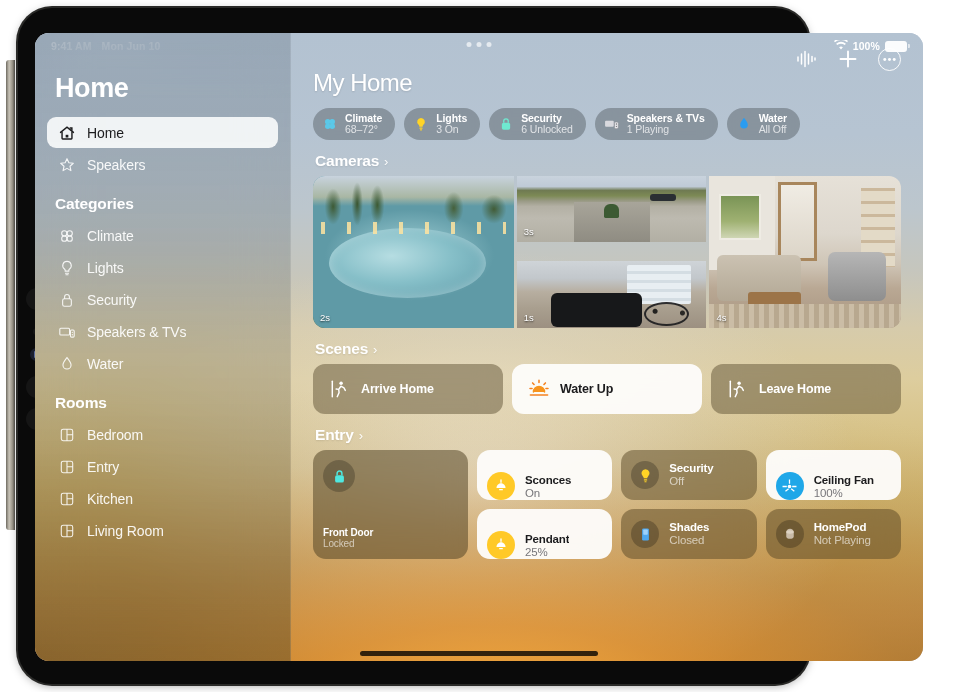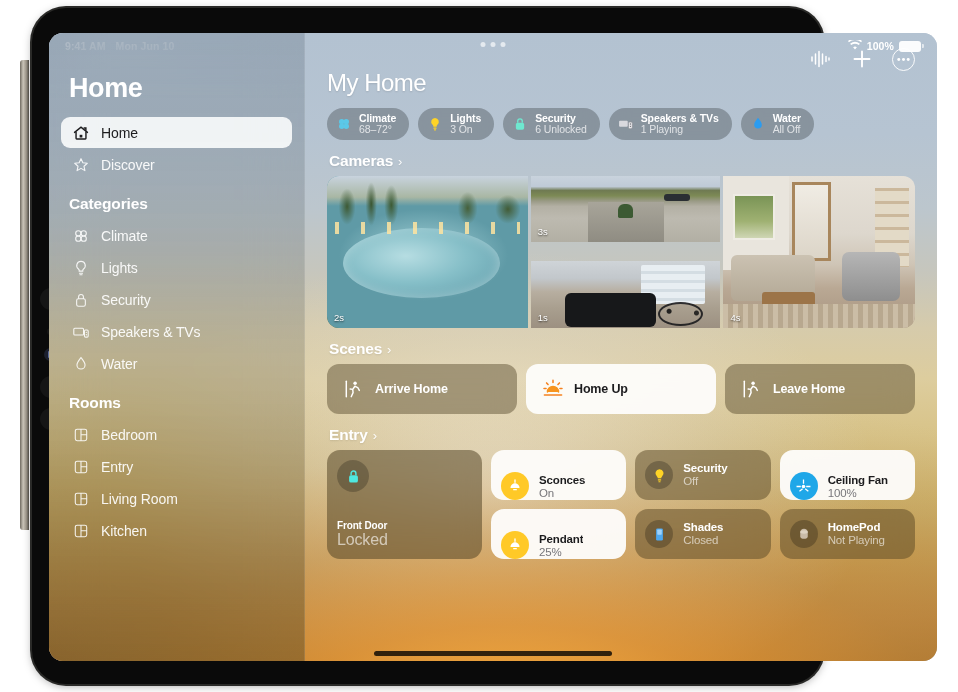--- a/index.html
+++ b/index.html
@@ -6,21 +6,21 @@
   html, body {
     width: 958px; height: 692px;
     background: #ffffff;
     font-family: "Liberation Sans", sans-serif;
     overflow: hidden;
   }
 
   
   #device-frame {
     position: absolute;
-    left: 32px; top: 8px;
+    left: 18px; top: 8px;
     width: 791px; height: 676px;
     background: #0a0a0a;
     border-radius: 34px;
     box-shadow: 0 0 0 2px #2a2a28, 0 2px 10px rgba(0,0,0,.35);
   }
   .bezel-edge-left {
     position: absolute; left: -12px; top: 52px;
     width: 9px; height: 470px;
     background: linear-gradient(90deg,#6e6a60 0%, #c9c4b8 35%, #9a9488 70%, #4a4842 100%);
     border-radius: 3px 0 0 3px;
@@ -282,21 +282,21 @@
     height: 109px; border-radius: 13px; background: rgba(74,60,30,.50);
     backdrop-filter: blur(14px);
     padding: 10px; display: flex; flex-direction: column; justify-content: space-between;
   }
   .tile-big .ticon-big {
     width: 32px; height: 32px; border-radius: 50%;
     background: rgba(0,0,0,.22);
     display: flex; align-items: center; justify-content: center;
   }
   .tile-big .bname { font-size: 10px; font-weight: bold; color: #fff; letter-spacing: -.15px;}
-  .tile-big .bval  { font-size: 16px; color: rgba(255,255,255,.62); letter-spacing: -.15px;}
+  .tile-big .bval  { font-size: 10px; color: rgba(255,255,255,.62); letter-spacing: -.15px;}
 
   .home-indicator {
     position: absolute; bottom: 5px; left: 50%; transform: translateX(-50%);
     width: 238px; height: 5px; border-radius: 3px; background: rgba(0,0,0,.78);
   }
 </style>
 </head>
 <body>
 
 <div id="device-frame">
@@ -347,21 +347,21 @@
         <span>Home</span>
       </div>
 
 
       <div class="side-item">
         <span class="ico">
           <svg viewBox="0 0 24 24" fill="none">
               <path d="M12 3.6l2.5 5.4 5.9.7-4.4 4 1.2 5.8-5.2-3-5.2 3 1.2-5.8-4.4-4 5.9-.7z" stroke="rgba(255,255,255,.88)" stroke-width="1.5" stroke-linejoin="round"></path>
             </svg>
         </span>
-        <span>Discover</span>
+        <span>Speakers</span>
       </div>
 
       <div class="side-group-title">Categories</div>
 
       <div class="side-item">
         <span class="ico">
           <svg viewBox="0 0 24 24" fill="none" stroke="rgba(255,255,255,.88)" stroke-width="1.45">
               <circle cx="8.4" cy="8.4" r="3.5"></circle>
               <circle cx="15.6" cy="8.4" r="3.5"></circle>
               <circle cx="8.4" cy="15.6" r="3.5"></circle>
@@ -428,30 +428,30 @@
         </span>
         <span>Entry</span>
       </div>
       <div class="side-item">
         <span class="ico">
           <svg viewBox="0 0 24 24" fill="none" stroke="rgba(255,255,255,.88)" stroke-width="1.45">
               <rect x="4.4" y="4.4" width="15.2" height="15.2" rx="2.6"></rect>
               <path d="M12 4.4v7.2h7.6M12 11.6v8"></path>
             </svg>
         </span>
-        <span>Living Room</span>
+        <span>Kitchen</span>
       </div>
       <div class="side-item">
         <span class="ico">
           <svg viewBox="0 0 24 24" fill="none" stroke="rgba(255,255,255,.88)" stroke-width="1.45">
               <rect x="4.4" y="4.4" width="15.2" height="15.2" rx="2.6"></rect>
               <path d="M12 4.4v7.2h7.6M12 11.6v8"></path>
             </svg>
         </span>
-        <span>Kitchen</span>
+        <span>Living Room</span>
       </div>
     </div>
 
     <div id="main">
 
       <div class="main-head">
         <div class="page-title">My Home</div>
         <div class="head-actions">
           <span class="act">
             <svg viewBox="0 0 24 24" stroke="#fff" stroke-width="1.5" stroke-linecap="round">
@@ -595,21 +595,21 @@
           <span>Arrive Home</span>
         </div>
         <div class="scene active">
           <span class="sico">
             <svg viewBox="0 0 24 24" fill="none" stroke="#F58220" stroke-width="1.7" stroke-linecap="round">
                 <path d="M2.6 18.6h18.8"></path>
                 <path d="M6 15.2a6 6 0 0112 0" fill="#F7941E" stroke="#F7941E"></path>
                 <path d="M12 2.6v2.4M5 5.4l1.6 1.7M19 5.4l-1.6 1.7M2.2 11.4h2.2M19.6 11.4h2.2"></path>
               </svg>
           </span>
-          <span>Home Up</span>
+          <span>Water Up</span>
         </div>
         <div class="scene">
           <span class="sico">
             <svg viewBox="0 0 24 24" fill="none" stroke="#fff" stroke-width="1.6" stroke-linecap="round">
                 <path d="M3.6 3.6v16.8"></path>
                 <circle cx="13.2" cy="5.6" r="1.9" fill="#fff" stroke="none"></circle>
                 <path d="M13 9l-2.4 3.4.4 3.6-2 4.4M13 9l3.2 1.6 1.6 3M10.6 12.4l-2.8-.4"></path>
               </svg>
           </span>
           <span>Leave Home</span>

